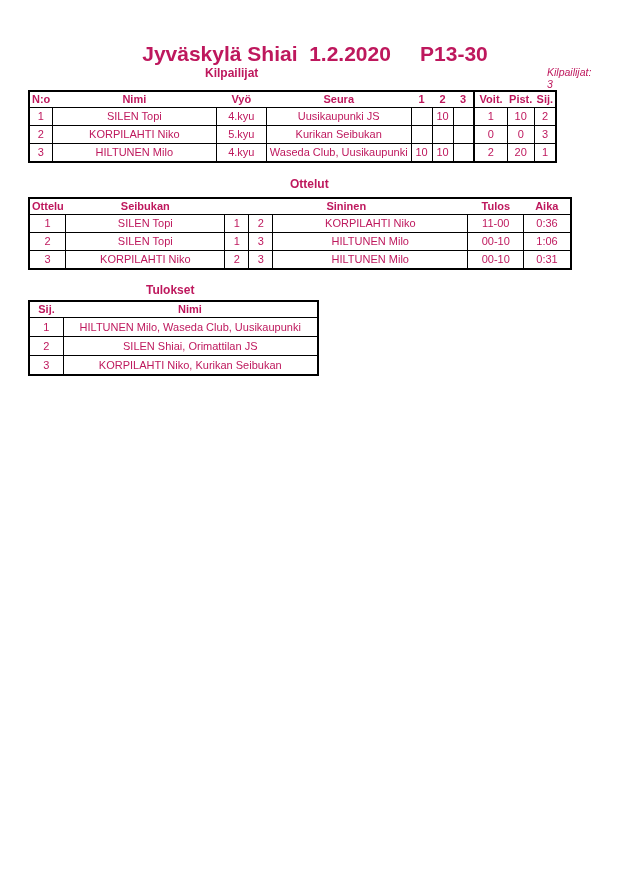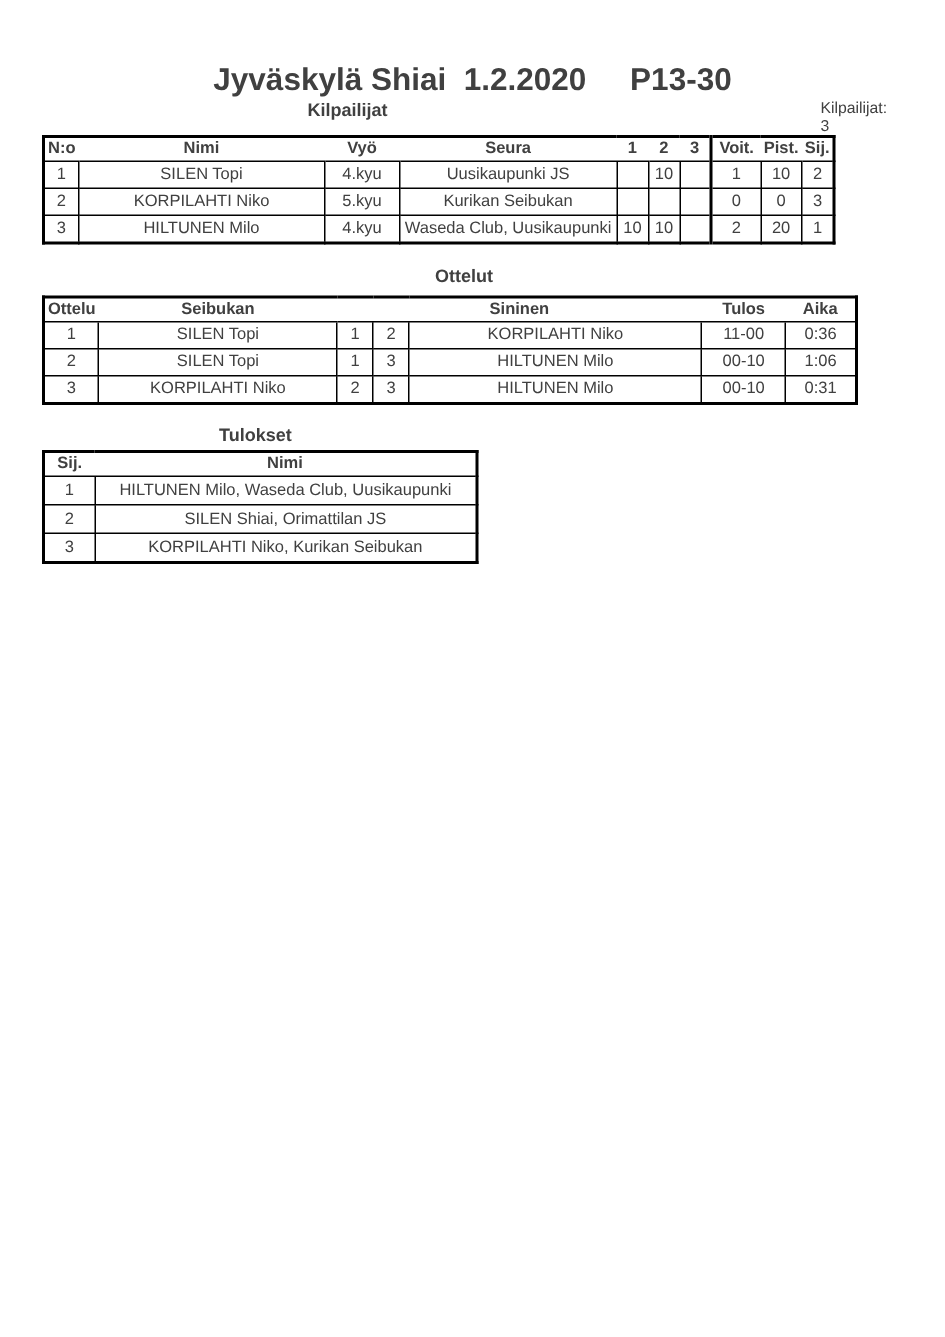--- a/index.html
+++ b/index.html
@@ -1,35 +1,35 @@
 <!DOCTYPE html>
 <html><head>
 <meta charset="utf-8">
 <style>
   html, body { margin: 0; padding: 0; background: #ffffff; }
   .page {
     position: relative;
     width: 598px;
     height: 891px;
     background: #ffffff;
-    color: #404040;
+    color: #be185d;
     font-family: "Liberation Sans", sans-serif;
     overflow: hidden;
   }
   .page-title {
     position: absolute;
     top: 42px; left: 0; width: 630px;
     text-align: center;
     font-size: 21px;
     font-weight: bold;
     white-space: pre;
   }
   .section-title { position: absolute; font-size: 12px; font-weight: bold; white-space: nowrap; }
   .sub-kilpailijat { top: 66px; left: 205px; }
-  .competitor-count { position: absolute; top: 66px; left: 547px; font-size: 10.5px; }
+  .competitor-count { position: absolute; top: 66px; left: 547px; font-size: 10.5px; font-style: italic; }
   .ottelut-title { top: 177px; left: 290px; }
   .tulokset-title { top: 283px; left: 146px; }
 
   table.sheet {
     position: absolute;
     border-collapse: collapse;
     table-layout: fixed;
     border: 2px solid #000;
     font-size: 11px;
     line-height: 1.1;

